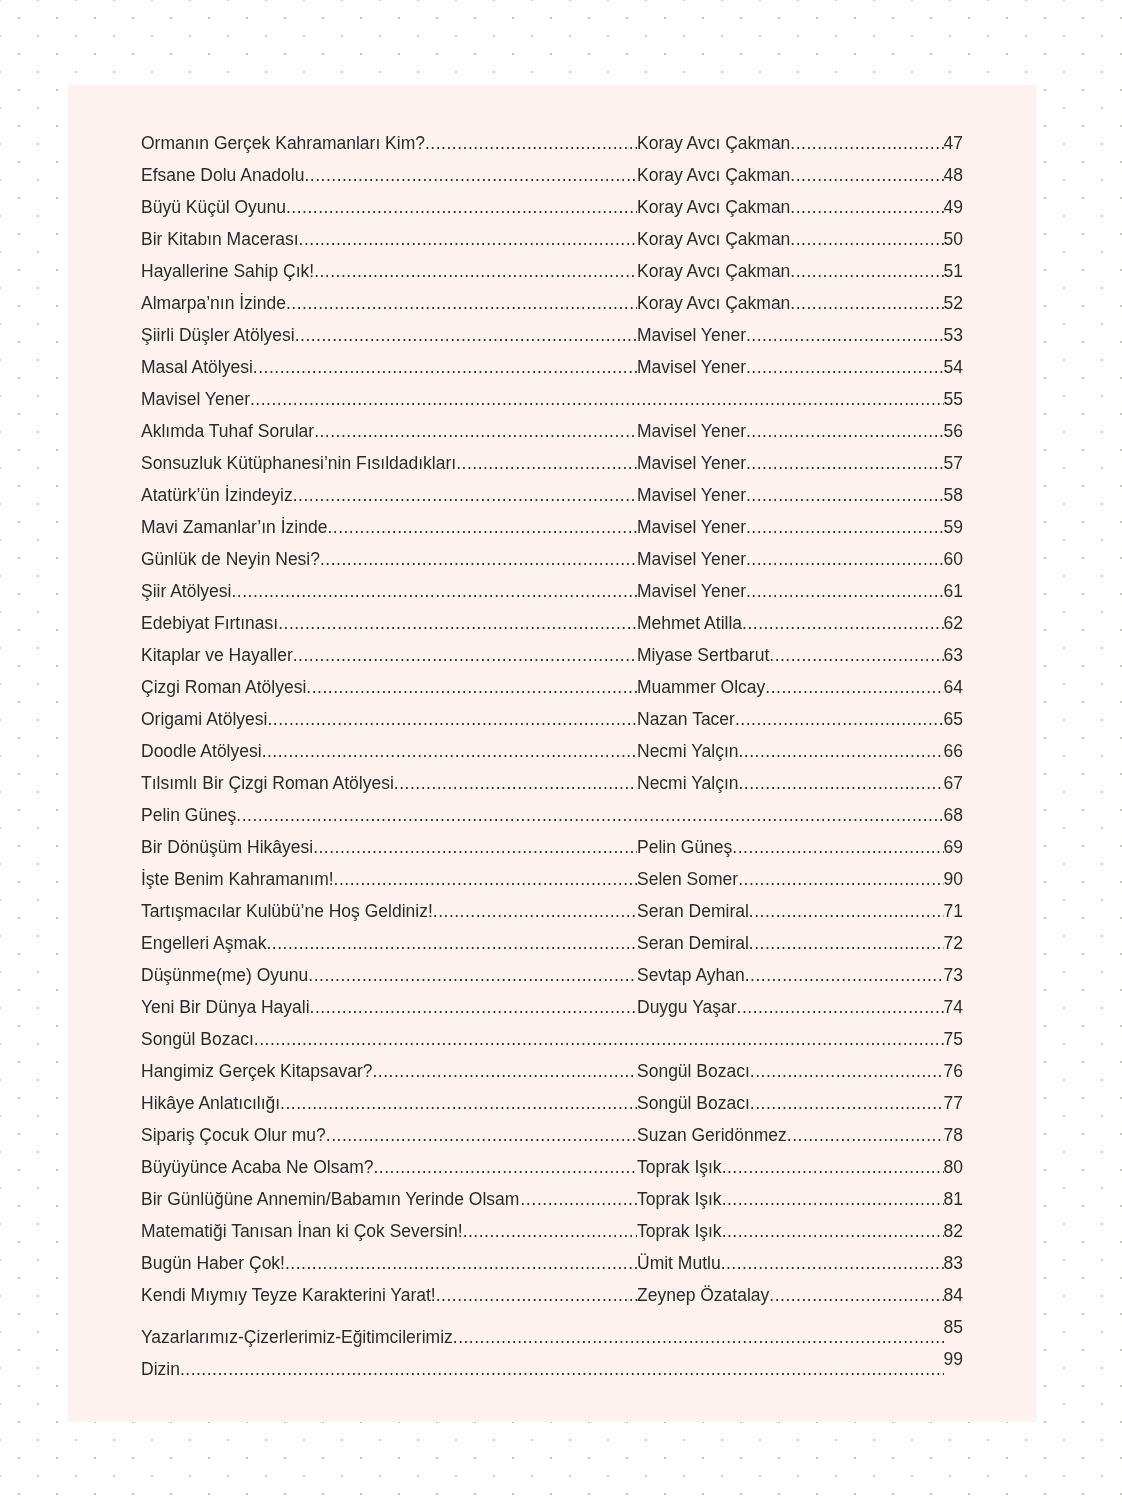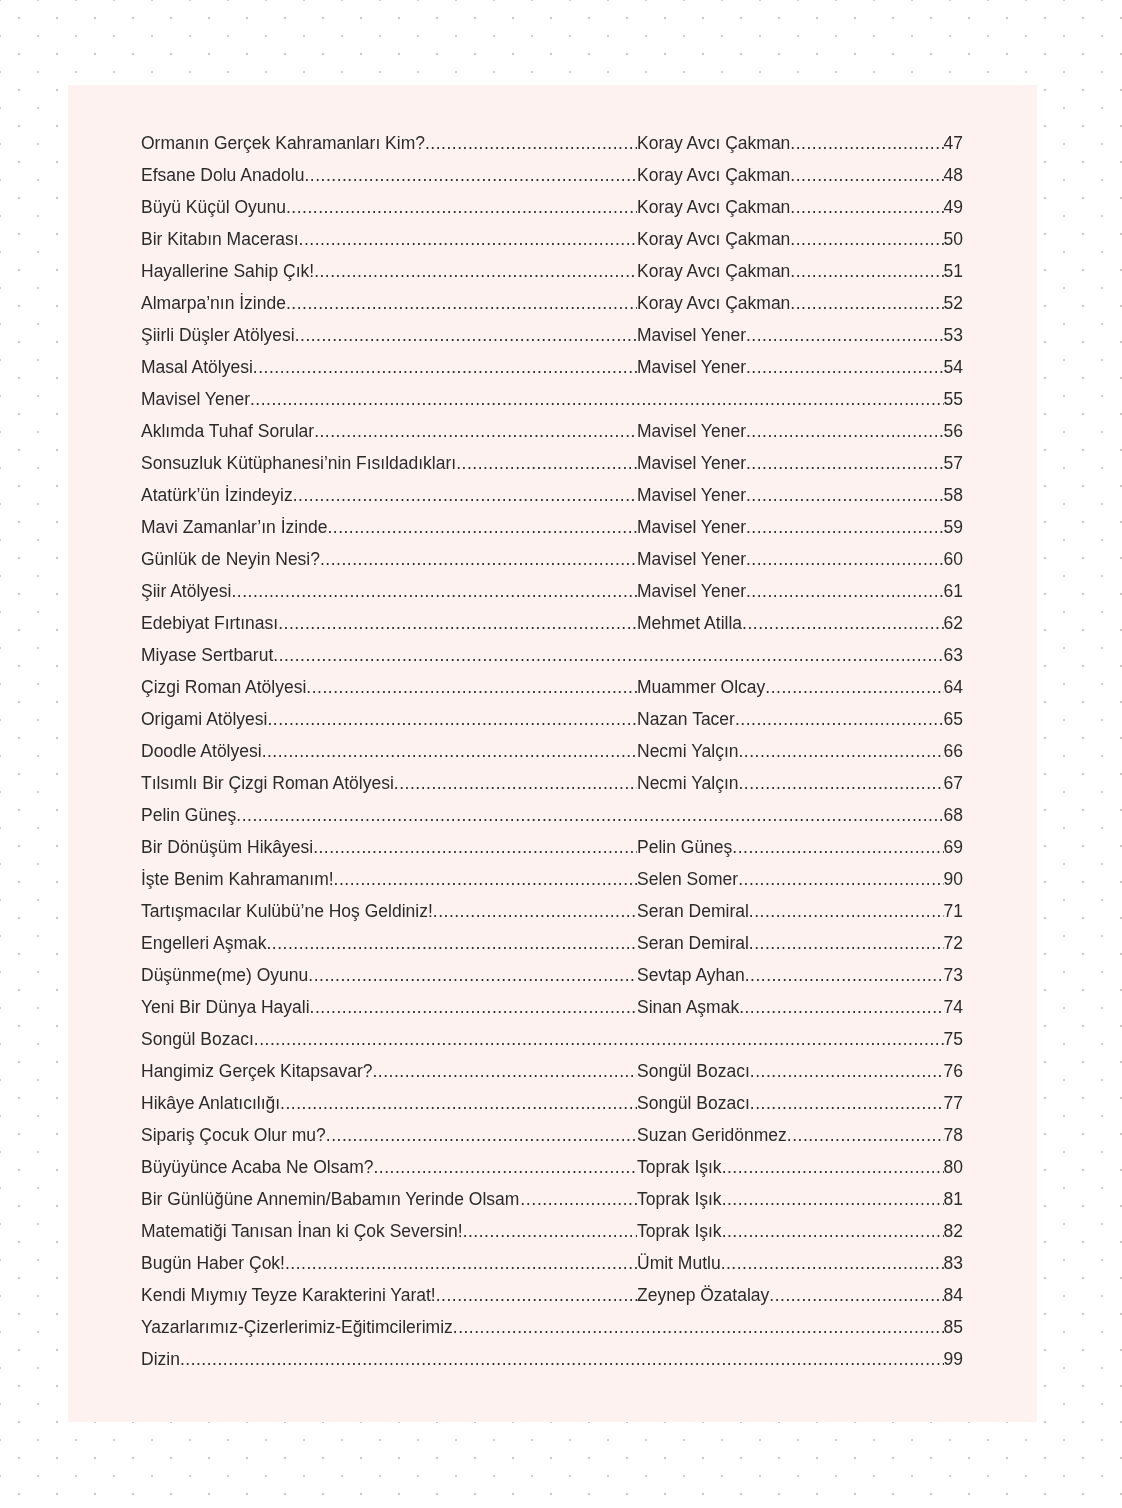--- a/index.html
+++ b/index.html
@@ -14,21 +14,21 @@
     font-family: "Liberation Sans", "DejaVu Sans", sans-serif;
   }
   .panel {
     position: absolute; left: 68px; top: 85px; width: 969px; height: 1337px;
     background: #fdf2ef;
   }
   .toc {
     position: absolute; left: 141px; top: 127px; width: 822px;
   }
   .row {
-    height: 32px; line-height: 32px; display: flex; align-items: flex-end;
+    height: 32px; line-height: 32px; display: flex; align-items: center;
     font-size: 17.5px; color: #2b2b2b; white-space: nowrap;
   }
   .col-title { width: 496px; display: flex; overflow: hidden; }
   .col-author { flex: 1; display: flex; overflow: hidden; }
   .full { flex: 1; display: flex; overflow: hidden; margin-top: 20px; }
   .txt { flex: 0 0 auto; }
   .dots {
     flex: 1 1 auto; overflow: hidden; color: #2b2b2b;
     letter-spacing: 0.5px;
   }
@@ -210,20 +210,24 @@
         <span class="txt">Edebiyat Fırtınası</span>
         <span class="dots"></span>
       </div>
       <div class="col-author">
         <span class="txt">Mehmet Atilla</span>
         <span class="dots"></span>
       </div>
       <span class="page">62</span>
     </div>
     <div class="row">
+      <div class="col-title">
+        <span class="txt">Kitaplar ve Hayaller </span>
+        <span class="dots"></span>
+      </div>
       <div class="col-author">
         <span class="txt">Miyase Sertbarut</span>
         <span class="dots"></span>
       </div>
       <span class="page">63</span>
     </div>
     <div class="row">
       <div class="col-title">
         <span class="txt">Çizgi Roman Atölyesi </span>
         <span class="dots"></span>
@@ -328,21 +332,21 @@
         <span class="dots"></span>
       </div>
       <span class="page">73</span>
     </div>
     <div class="row">
       <div class="col-title">
         <span class="txt">Yeni Bir Dünya Hayali</span>
         <span class="dots"></span>
       </div>
       <div class="col-author">
-        <span class="txt">Sinan Aşmak </span>
+        <span class="txt">Duygu Yaşar </span>
         <span class="dots"></span>
       </div>
       <span class="page">74</span>
     </div>
     <div class="row">
       <div class="col-author">
         <span class="txt">Songül Bozacı </span>
         <span class="dots"></span>
       </div>
       <span class="page">75</span>

